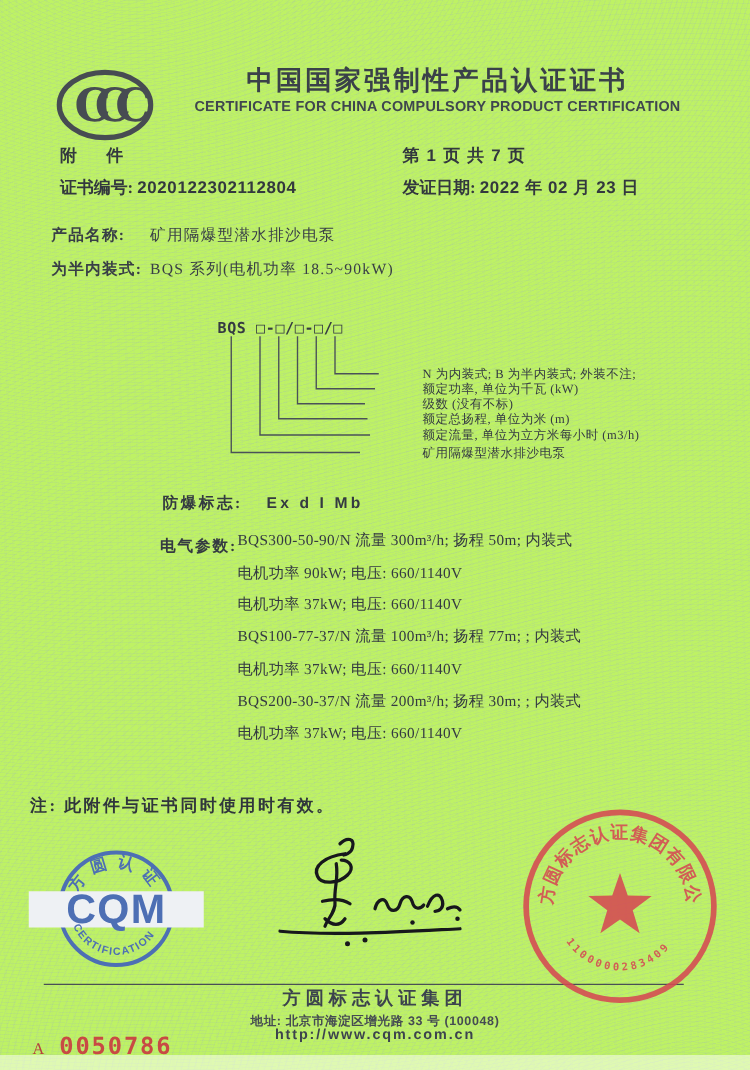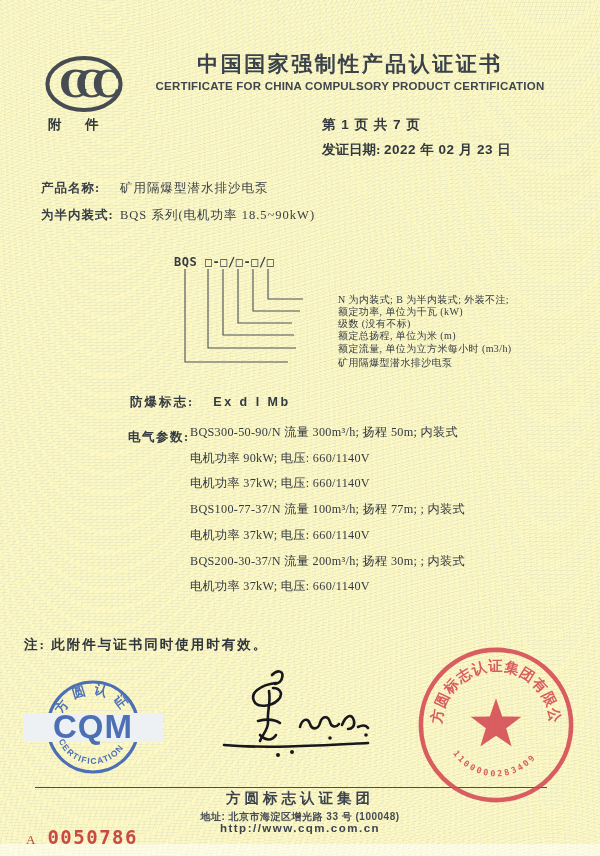--- a/index.html
+++ b/index.html
@@ -1,18 +1,18 @@
 <!DOCTYPE html>
 <html><head>
 <meta charset="utf-8">
 <style>
   html,body{margin:0;padding:0;background:#d8dbde;}
   .page{
     position:relative;width:600px;height:856px;margin:0 auto;overflow:hidden;
-    background:#fef9c3;
+    background:#bef264;
     font-family:"Liberation Serif","DejaVu Serif",serif;color:#2e3338;
   }
   
   .page::before{
     content:"";position:absolute;inset:0;
     background:
       repeating-radial-gradient(ellipse 120% 60% at 18% -8%, rgba(150,170,200,.13) 0 1px, transparent 1px 4px),
       repeating-radial-gradient(ellipse 130% 75% at 92% 108%, rgba(150,170,200,.11) 0 1px, transparent 1px 5px),
       repeating-linear-gradient(88deg, rgba(160,178,205,.05) 0 2px, transparent 2px 6px);
   }
@@ -72,20 +72,24 @@
   <svg class="abs" style="left:42px;top:52px;" width="84" height="64" viewBox="0 0 90 70">
     <ellipse cx="45" cy="35" rx="40" ry="28.5" fill="none" stroke="#474c52" stroke-width="4.5"></ellipse>
     <text x="45" y="49" text-anchor="middle" font-family="DejaVu Serif,serif" font-size="40" font-weight="700" fill="#474c52" letter-spacing="-14">CCC</text>
   </svg>
 
   <div class="abs title sans">中国国家强制性产品认证证书</div>
   <div class="abs subtitle sans">CERTIFICATE FOR CHINA COMPULSORY PRODUCT CERTIFICATION</div>
 
   <div class="abs meta attachment sans">附　件</div>
   <div class="abs meta pageinfo sans">第 1 页 共 7 页</div>
+  <div class="abs meta certno">
+    <span>证书编号:</span>
+    <span class="val">2020122302112804</span>
+  </div>
   <div class="abs meta issuedate">
     <span>发证日期:</span>
     <span class="val">2022 年 02 月 23 日</span>
   </div>
 
   <div class="fieldrow">
     <span class="flabel" style="top:180px;">产品名称:</span>
     <span class="fvalue" style="top:180px;">矿用隔爆型潜水排沙电泵</span>
     <span class="flabel" style="top:207px;">为半内装式:</span>
     <span class="fvalue" style="top:207px;">BQS 系列(电机功率 18.5~90kW)</span>

